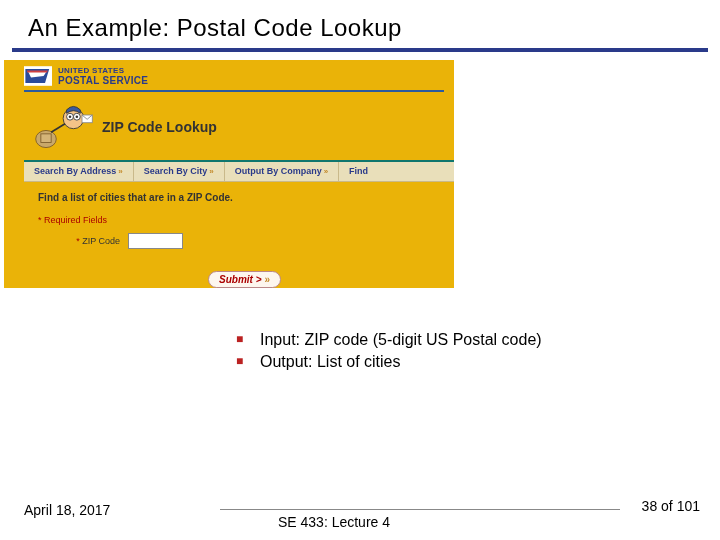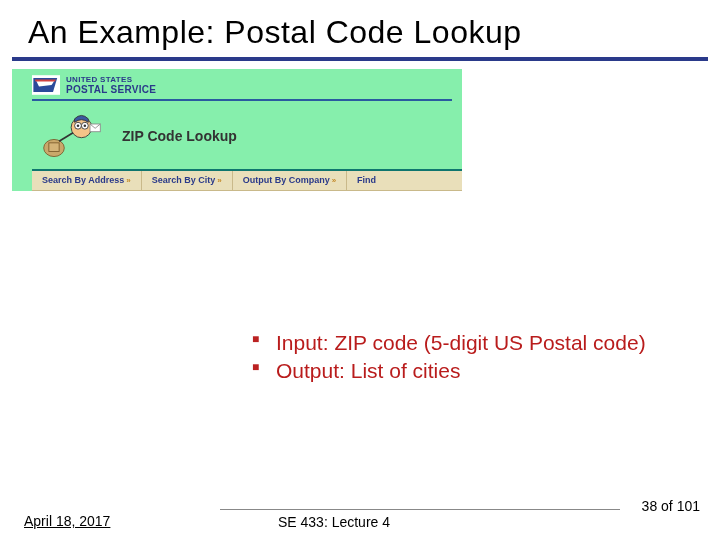--- a/index.html
+++ b/index.html
@@ -5,35 +5,35 @@
   * { margin: 0; padding: 0; box-sizing: border-box; }
   body {
     width: 720px;
     height: 540px;
     background: #fff;
     font-family: Arial, Helvetica, sans-serif;
     position: relative;
     overflow: hidden;
   }
   .slide-title {
-    font-size: 32px;
+    font-size: 24px;
     font-weight: normal;
     color: #000;
     padding: 14px 0 6px 28px;
     letter-spacing: 0.5px;
   }
   .title-underline {
     height: 4px;
     background: #2a3a8a;
     margin: 0 12px 0 12px;
   }
   .screenshot {
     width: 450px;
-    margin: 8px 0 0 12px;
-    background: #86efac;
+    margin: 8px 0 0 4px;
+    background: #eab308;
     position: relative;
   }
   .usps-bar {
     display: flex;
     align-items: center;
     padding: 6px 10px 4px 20px;
   }
   .usps-logo {
     display: flex;
     align-items: center;
@@ -57,21 +57,20 @@
   }
   .blue-divider {
     height: 2px;
     background: #2a5aa0;
     margin: 0 10px 0 20px;
   }
   .lookup-header {
     display: flex;
     align-items: center;
     padding: 10px 0 8px 30px;
-    gap: 12px;
   }
   .mascot {
     width: 60px;
     height: 50px;
     margin-right: 8px;
   }
   .lookup-title {
     font-size: 14px;
     font-weight: bold;
     color: #333;
@@ -137,26 +136,26 @@
     border-radius: 10px;
     padding: 2px 10px;
     font-size: 10px;
     font-style: italic;
     font-weight: bold;
     color: #a00;
   }
   .submit-btn .arr { color: #c38a2a; margin-left: 3px; font-style: normal; }
   .content {
     position: absolute;
-    left: 248px;
+    left: 232px;
     top: 330px;
     width: 460px;
-    font-size: 21px;
+    font-size: 16px;
     line-height: 1.25;
-    color: #b91c1c;
+    color: #000000;
   }
   .content ul {
     list-style: none;
     padding-left: 28px;
   }
   .content li {
     position: relative;
     margin-bottom: 2px;
   }
   .content li::before {
@@ -172,21 +171,21 @@
     margin-top: 2px;
   }
   .footer {
     position: absolute;
     bottom: 10px;
     left: 0;
     width: 720px;
     font-size: 14px;
     color: #000;
   }
-  .footer .date { position: absolute; left: 24px; bottom: 1px; text-decoration: underline;}
+  .footer .date { position: absolute; left: 24px; bottom: 12px;}
   .footer .center { position: absolute; left: 0; width: 668px; text-align: center; bottom: 0;}
   .footer .page { position: absolute; right: 20px; bottom: 16px;}
   .footer .rule {
     position: absolute;
     left: 220px;
     right: 100px;
     bottom: 20px;
     height: 1px;
     background: #888;
   }
@@ -232,20 +231,31 @@
     <div class="lookup-title">ZIP Code Lookup</div>
   </div>
 
   <div class="tabs">
     <div class="tab"><span>Search By Address</span><span class="arrows">»</span></div>
     <div class="tab"><span>Search By City</span><span class="arrows">»</span></div>
     <div class="tab"><span>Output By Company</span><span class="arrows">»</span></div>
     <div class="tab last"><span>Find</span></div>
   </div>
 
+  <div class="form-area">
+    <div class="instruction">Find a list of cities that are in a ZIP Code.</div>
+    <div class="required">* Required Fields</div>
+    <div class="field-row">
+      <div class="field-label"><span class="star">* </span><span>ZIP Code</span></div>
+      <input class="zip-input" type="text" style="">
+    </div>
+    <div class="submit-row">
+      <span class="submit-btn"><span>Submit &gt;</span><span class="arr">»</span></span>
+    </div>
+  </div>
 </div>
 
 <div class="content">
   <ul>
     <li>Input: ZIP code (5-digit US Postal code)</li>
     <li>Output: List of cities</li>
   </ul>
 </div>
 
 <div class="footer">

